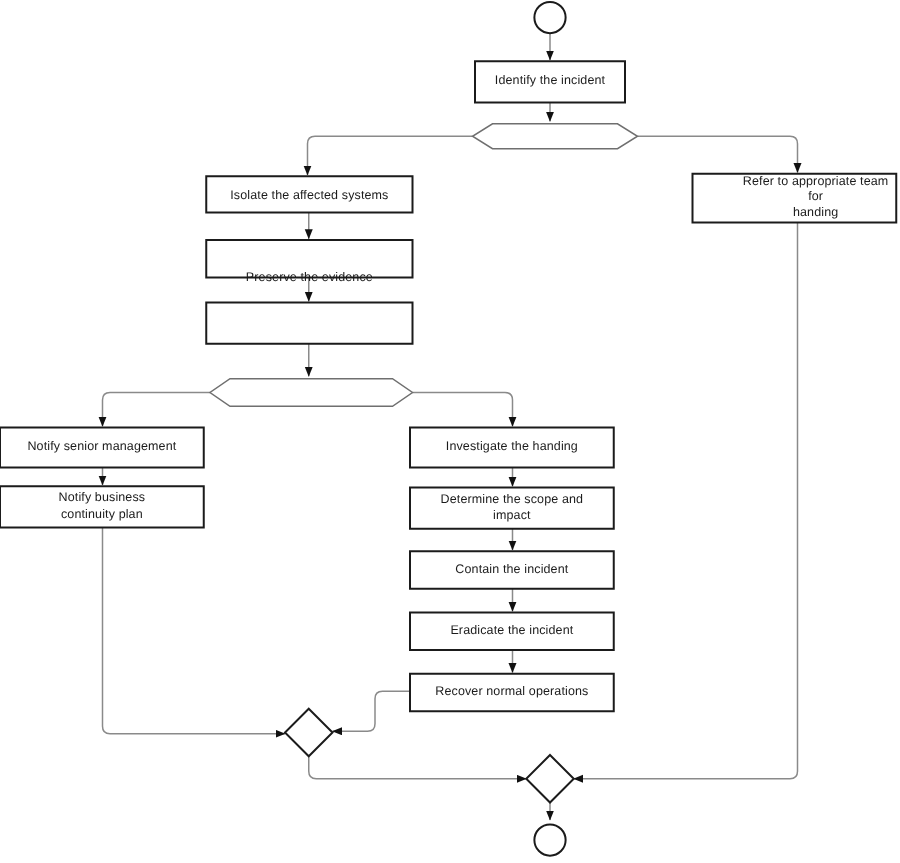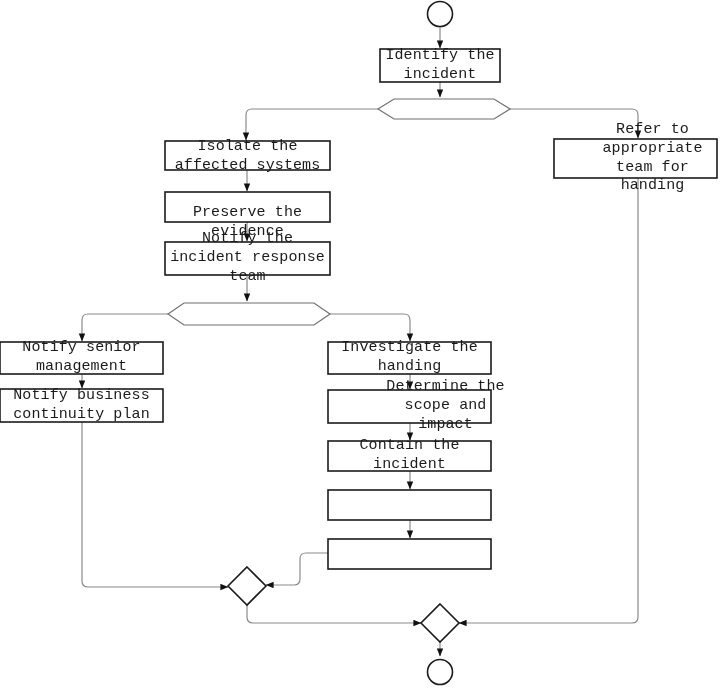--- a/index.html
+++ b/index.html
@@ -3,22 +3,22 @@
 <meta charset="utf-8">
 <style>
   html,body{margin:0;padding:0;background:#ffffff;}
   body{font-family:"Liberation Sans", sans-serif;}
   #canvas{position:relative;width:720px;height:690px;background:#ffffff;overflow:hidden;}
   #canvas svg{position:absolute;left:0;top:0;width:720px;height:690px;}
   .node-label{
     position:absolute;
     display:flex;align-items:center;justify-content:center;
     text-align:center;
-    font-family:Liberation Mono, monospace;
-    font-size:15px;
+    font-family:Liberation Sans, sans-serif;
+    font-size:10px;
     color:#1b1b1b;
     line-height:1.25;
     letter-spacing:.1px;
     pointer-events:none;
     padding:0 5px;
     box-sizing:border-box;
     white-space:pre-line;
   }
 </style>
 </head>
@@ -85,33 +85,33 @@
       <circle cx="440" cy="672" r="12.5"></circle>
     </g>
   </svg>
 
   <div class="node-label" style="left:380px;top:49px;width:120px;height:33px;">Identify the incident</div>
 
   <div class="node-label" style="left:165px;top:141px;width:165px;height:32px;">Isolate the affected systems</div>
 
   <div class="node-label" style="left:165px;top:192px;width:165px;height:30px;margin-top:16px;">Preserve the evidence</div>
 
-  <div class="node-label" style="left:165px;top:242px;width:165px;height:33px;">Notify the incident response
-team</div>
 
   <div class="node-label" style="left:554px;top:139px;width:163px;height:39px;padding-left:39px;">Refer to appropriate team for
 handing</div>
 
   <div class="node-label" style="left:0px;top:342px;width:163px;height:32px;">Notify senior management</div>
 
   <div class="node-label" style="left:0px;top:389px;width:163px;height:33px;">Notify business
 continuity plan</div>
 
   <div class="node-label" style="left:328px;top:342px;width:163px;height:32px;">Investigate the handing</div>
 
-  <div class="node-label" style="left:328px;top:390px;width:163px;height:33px;margin-left:36px;">Determine the scope and
+  <div class="node-label" style="left:328px;top:390px;width:163px;height:33px;">Determine the scope and
 impact</div>
 
   <div class="node-label" style="left:328px;top:441px;width:163px;height:30px;">Contain the incident</div>
 
+  <div class="node-label" style="left:328px;top:490px;width:163px;height:30px;">Eradicate the incident</div>
 
+  <div class="node-label" style="left:328px;top:539px;width:163px;height:30px;">Recover normal operations</div>
 
 </div>
 
 </body></html>

